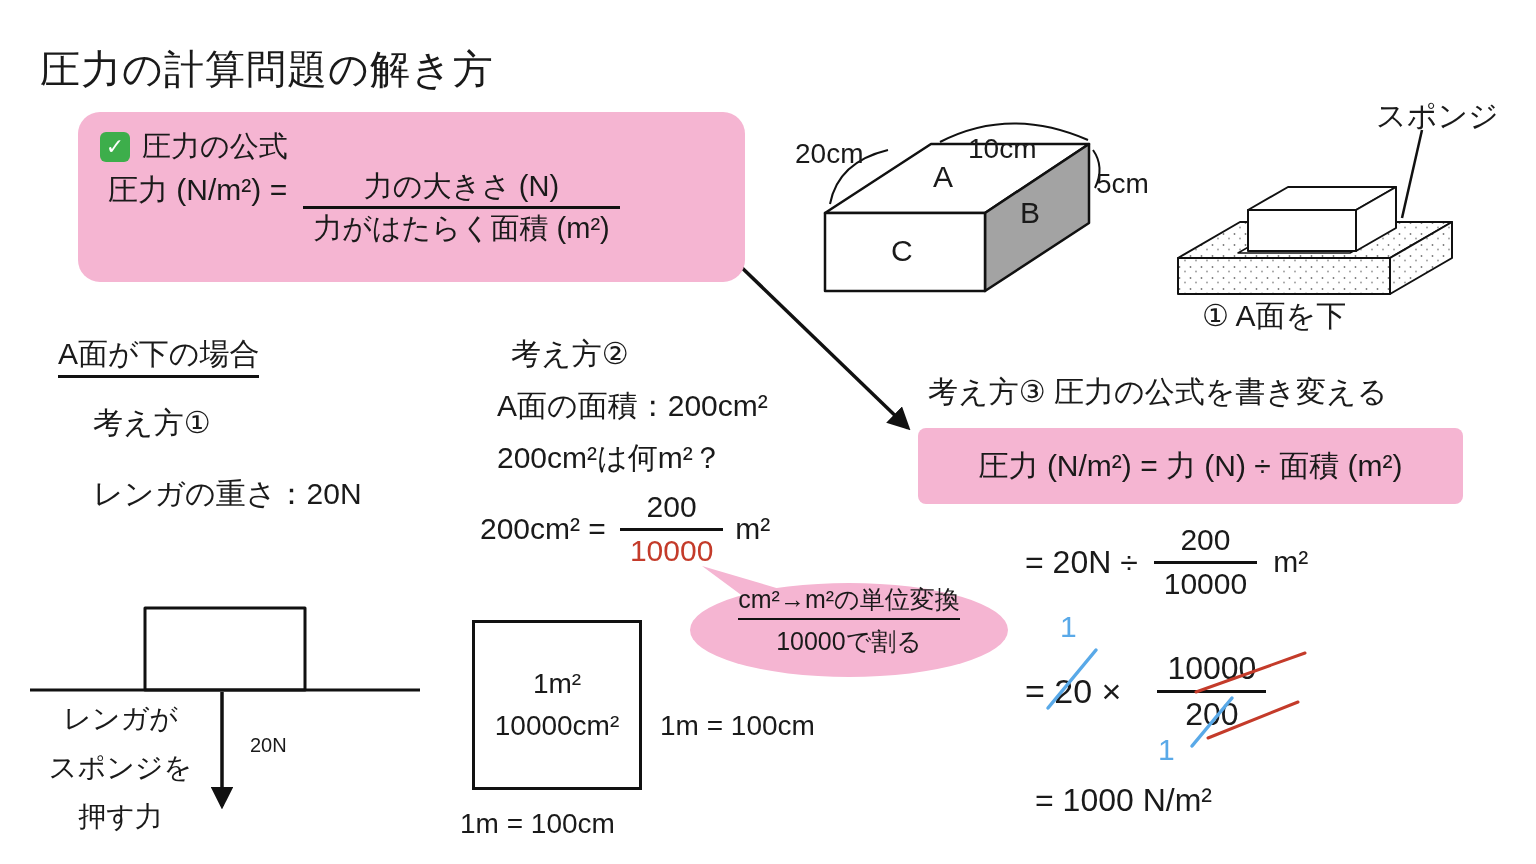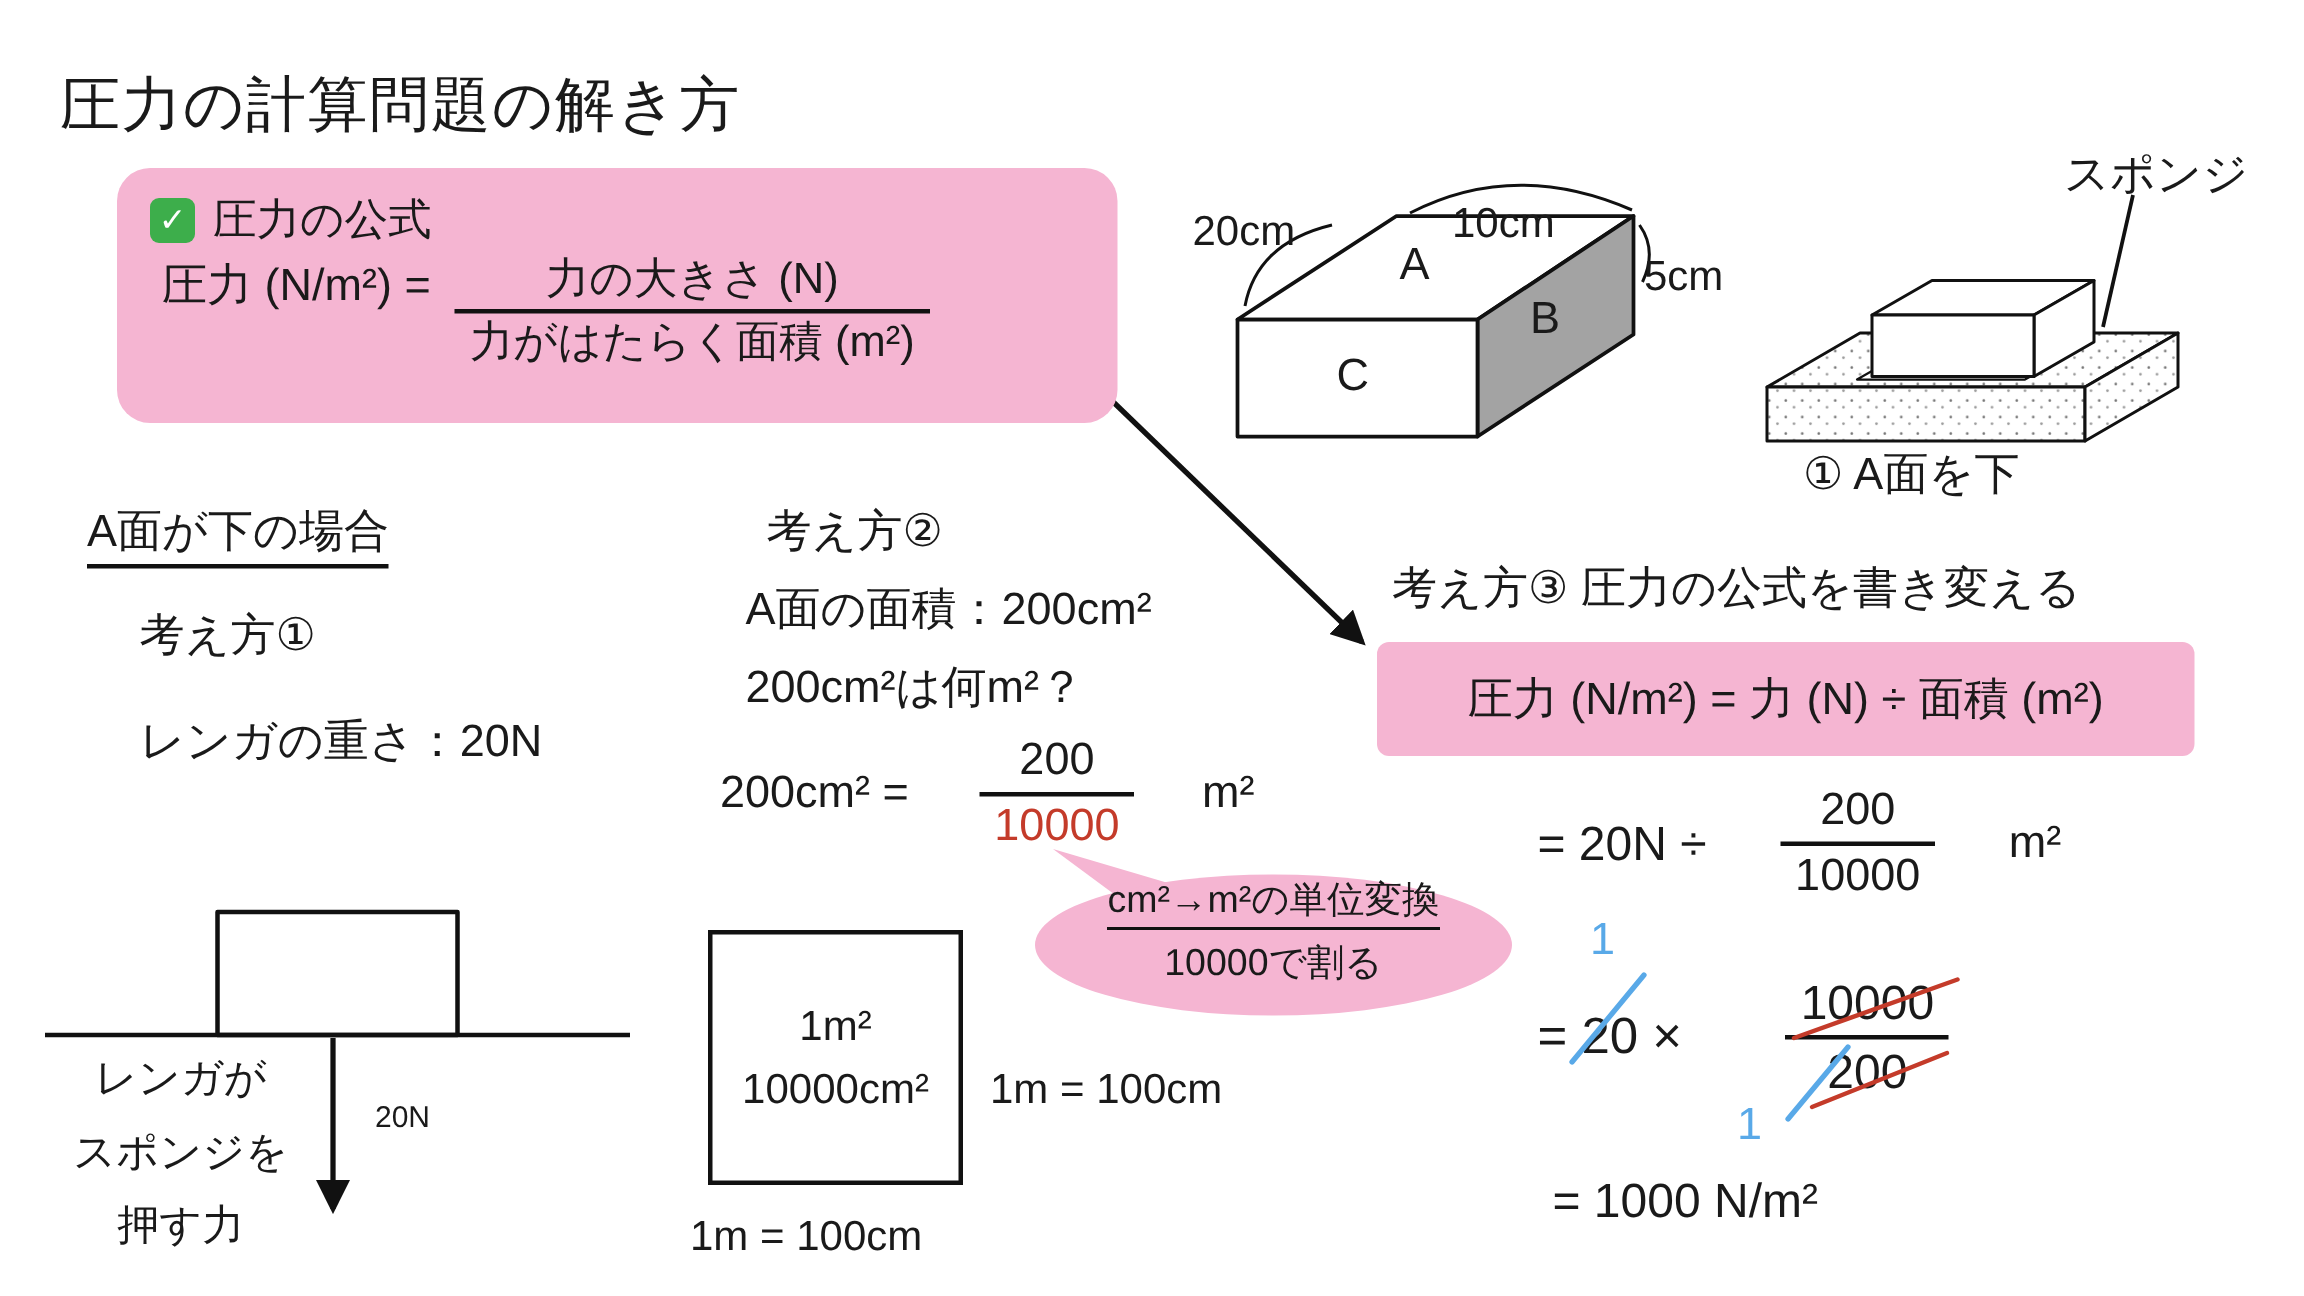--- a/index.html
+++ b/index.html
@@ -6,21 +6,21 @@
   html,body { background:#fff; }
   body {
     width:1536px; height:864px; overflow:hidden;
     font-family:"Liberation Sans","DejaVu Sans",sans-serif;
     color:#1a1a1a;
   }
   .page { position:relative; width:1536px; height:864px; background:#fff; }
   svg.layer   { position:absolute; left:0; top:0; z-index:0; }
   svg.overlay { position:absolute; left:0; top:0; z-index:6; pointer-events:none; }
   .t { position:absolute; white-space:nowrap; z-index:2; }
-  .row { position:absolute; display:flex; align-items:center; z-index:2;gap:33px; }
+  .row { position:absolute; display:flex; align-items:center; z-index:2; }
   .frac { display:inline-flex; flex-direction:column; align-items:center; }
   .frac .num, .frac .den { padding:0 10px; line-height:1.15; }
   .frac .bar { align-self:stretch; height:0; border-top:3px solid #111; margin:3px 0; }
   .pink { background:#f5b5d2; }
   .formula-box {
     position:absolute; left:78px; top:112px; width:667px; height:170px;
     border-radius:22px; z-index:1;
   }
   .formula-head { position:absolute; left:22px; top:15px; display:flex; align-items:center; gap:12px; }
   .check {

